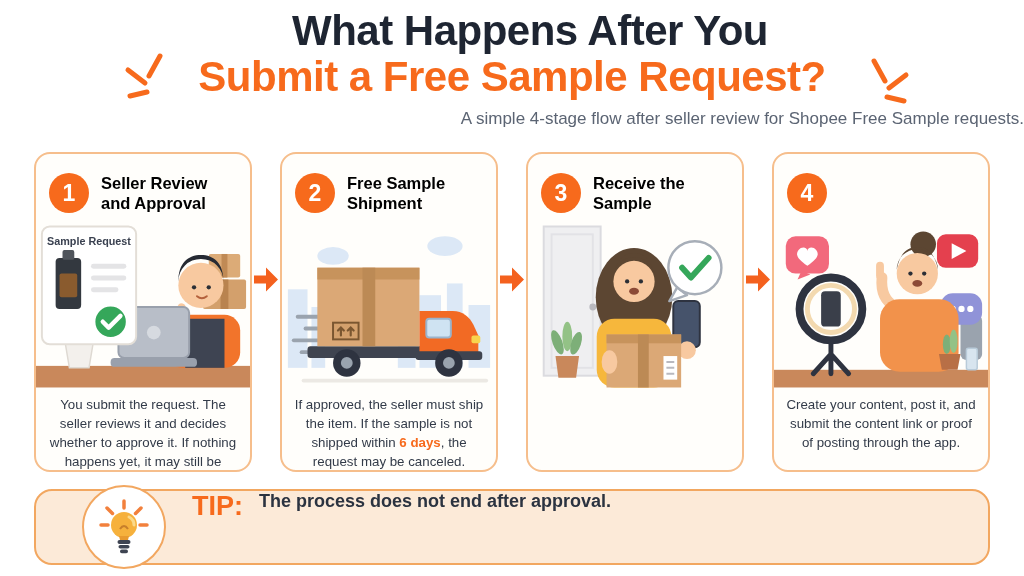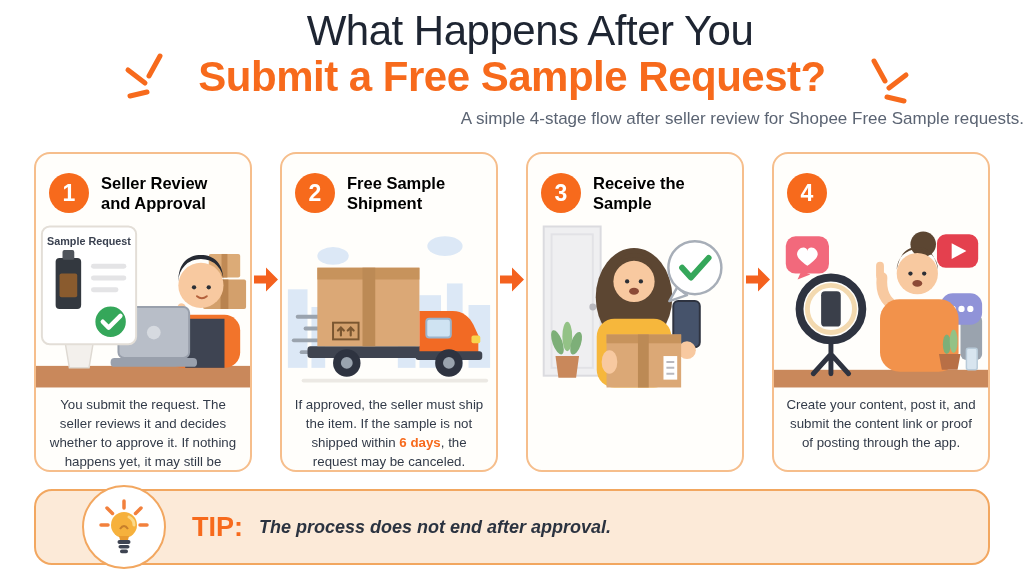--- a/index.html
+++ b/index.html
@@ -6,21 +6,21 @@
     --accent:#F76A1C; --title-dark:#1E2532; --muted:#5B6473;
     --card-border:#F6BE8C; --card-bg:#FFFEFB; --tip-bg:#FCEAD8;
     --tip-border:#F2A760; --desk:#C9885B; --green:#35A75A;
   }
   *{margin:0;padding:0;box-sizing:border-box;}
   body{font-family:"Liberation Sans",sans-serif;background:#fff;}
   .page{position:relative;width:1024px;height:576px;background:#fff;overflow:hidden;}
 
   
   .hdr{position:absolute;top:8px;left:0;right:0;text-align:center;}
-  .t1{font-size:42px;font-weight:400;color:var(--title-dark);letter-spacing:-0.5px;line-height:1.08;padding-left:36px;}
+  .t1{font-size:42px;font-weight:700;color:var(--title-dark);letter-spacing:-0.5px;line-height:1.08;padding-left:36px;}
   .t2{font-size:42px;font-weight:800;color:var(--accent);letter-spacing:-0.5px;line-height:1.08;margin-top:1px;}
   .sub{font-size:17px;font-weight:500;color:var(--muted);margin-top:9px;text-align:right;}
   .sparkle{position:absolute;width:52px;height:52px;}
   .sparkle.left{left:120px;top:50px;}
   .sparkle.right{left:862px;top:55px;transform:scaleX(-1);}
 
   
   .stages{position:absolute;top:152px;left:34px;right:34px;display:flex;align-items:flex-start;}
   .card{width:218px;height:320px;background:var(--card-bg);border:2px solid var(--card-border);
         border-radius:16px;padding-top:11px;flex-shrink:0;overflow:hidden;}
@@ -32,23 +32,23 @@
   .illus svg{position:absolute;inset:0;width:100%;height:100%;}
   .desc{margin:7px 9px 0;font-size:13.3px;line-height:1.42;text-align:center;color:#333B49;font-weight:500;}
   .hl{color:var(--accent);font-weight:800;}
   .arrow-wrap{flex:1;display:flex;justify-content:center;margin-top:114px;}
 
   
   .tip{position:absolute;left:34px;right:34px;top:489px;height:76px;background:var(--tip-bg);
        border:2px solid var(--tip-border);border-radius:18px;}
   .bulb-circle{position:absolute;left:46px;top:-6px;width:84px;height:84px;background:#fff;
        border:2px solid var(--tip-border);border-radius:50%;display:flex;align-items:center;justify-content:center;}
-  .tip-inner{position:absolute;left:156px;top:0;bottom:0;display:flex;align-items:center;gap:16px;}
+  .tip-inner{position:absolute;left:156px;top:0;bottom:0;display:flex;align-items:flex-start;gap:16px;}
   .tip-label{font-size:27px;font-weight:800;color:var(--accent);}
-  .tip-l1{font-size:18px;font-weight:700;color:#2B3340;font-style:italic;}
+  .tip-l1{font-size:18px;font-weight:700;color:#2B3340;}
   .tip-l2{font-size:17.5px;font-weight:500;color:#2B3340;margin-top:3px;}
 </style>
 </head>
 <body>
 
 <div class="page">
 
   <div class="hdr">
     <div class="t1">What Happens After You</div>
     <div class="t2">Submit a Free Sample Request?</div>

